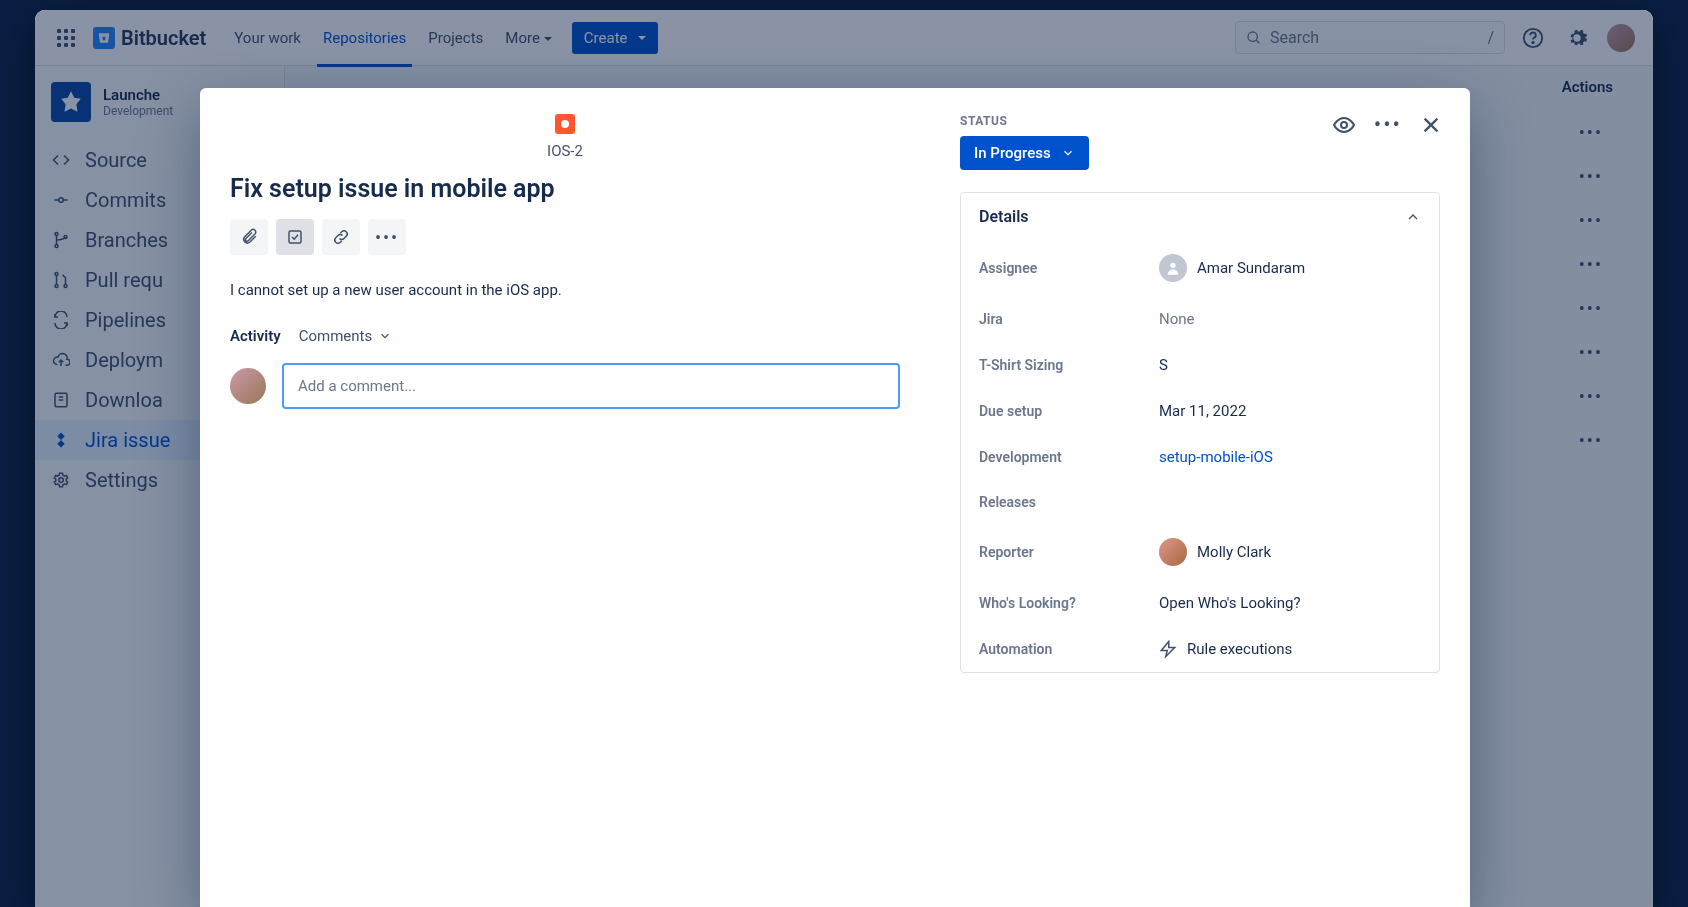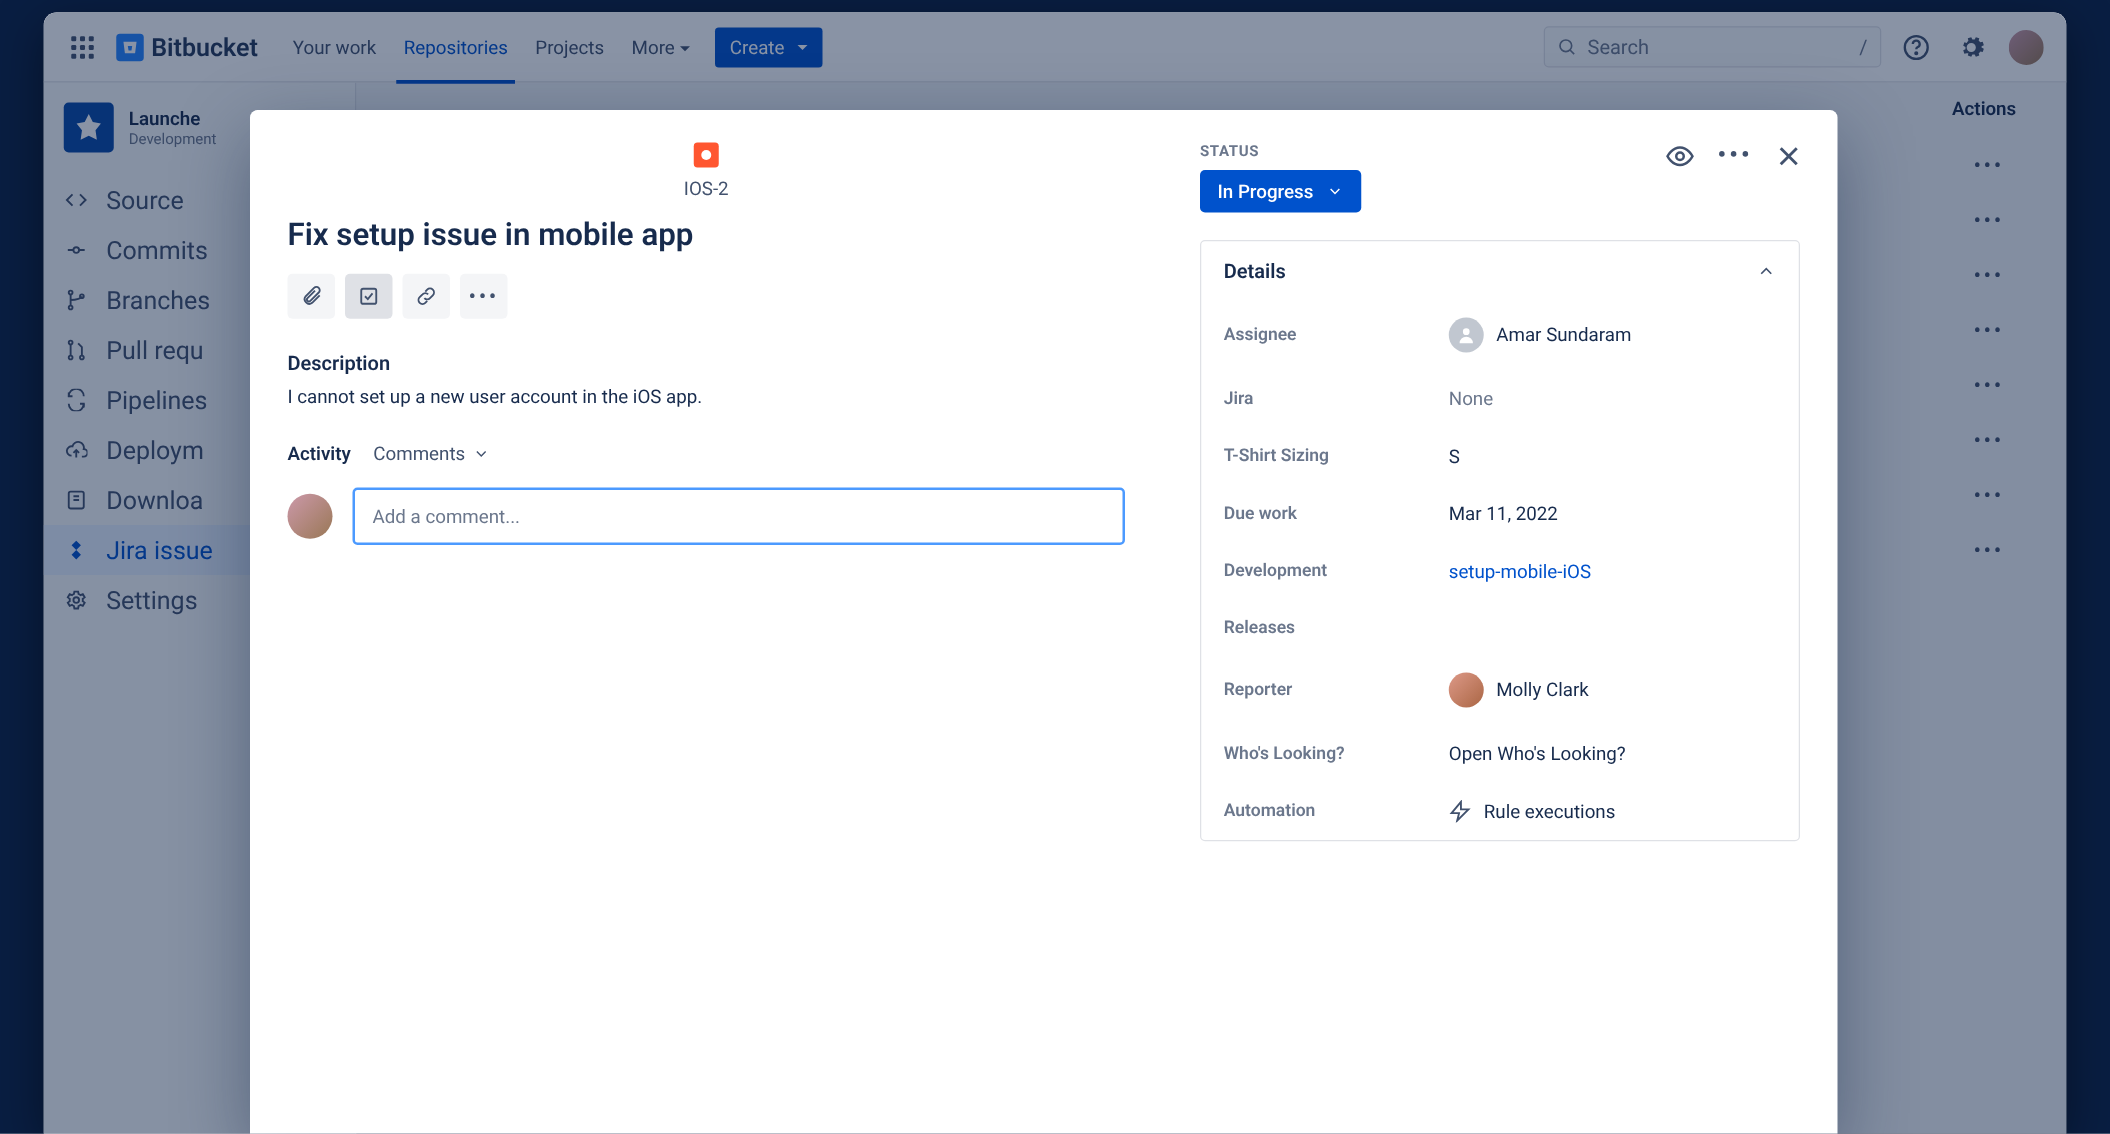--- a/index.html
+++ b/index.html
@@ -307,21 +307,20 @@
           </svg>
         </div>
       <div class="action-chip">
           <svg width="18" height="18" viewBox="0 0 24 24" fill="none" stroke="#42526e" stroke-width="2">
             <path d="M10 14a4 4 0 0 0 6 0l3-3a4 4 0 0 0-6-6l-2 2"></path>
             <path d="M14 10a4 4 0 0 0-6 0l-3 3a4 4 0 0 0 6 6l2-2"></path>
           </svg>
         </div>
       <div class="action-chip" style="font-size:18px;letter-spacing:2px">•••</div>
     </div>
-    <div class="section-h">Description</div>
     <div class="desc-text">I cannot set up a new user account in the iOS app.</div>
     <div class="activity-row">
       <span class="activity-label">Activity</span>
       <span class="comments-sel">
           <span>Comments</span>
           <svg width="14" height="14" viewBox="0 0 24 24" fill="none" stroke="#42526e" stroke-width="2">
             <polyline points="6 9 12 15 18 9"></polyline>
           </svg>
         </span>
     </div>
@@ -362,21 +361,21 @@
         </div>
         <div class="drow">
           <div class="dlabel">Jira</div>
           <div class="dval muted">None</div>
         </div>
         <div class="drow">
           <div class="dlabel">T-Shirt Sizing</div>
           <div class="dval">S</div>
         </div>
         <div class="drow">
-          <div class="dlabel">Due work</div>
+          <div class="dlabel">Due setup</div>
           <div class="dval">Mar 11, 2022</div>
         </div>
         <div class="drow">
           <div class="dlabel">Development</div>
           <div class="dval link">setup-mobile-iOS</div>
         </div>
         <div class="drow">
           <div class="dlabel">Releases</div>
           <div class="dval"></div>
         </div>

